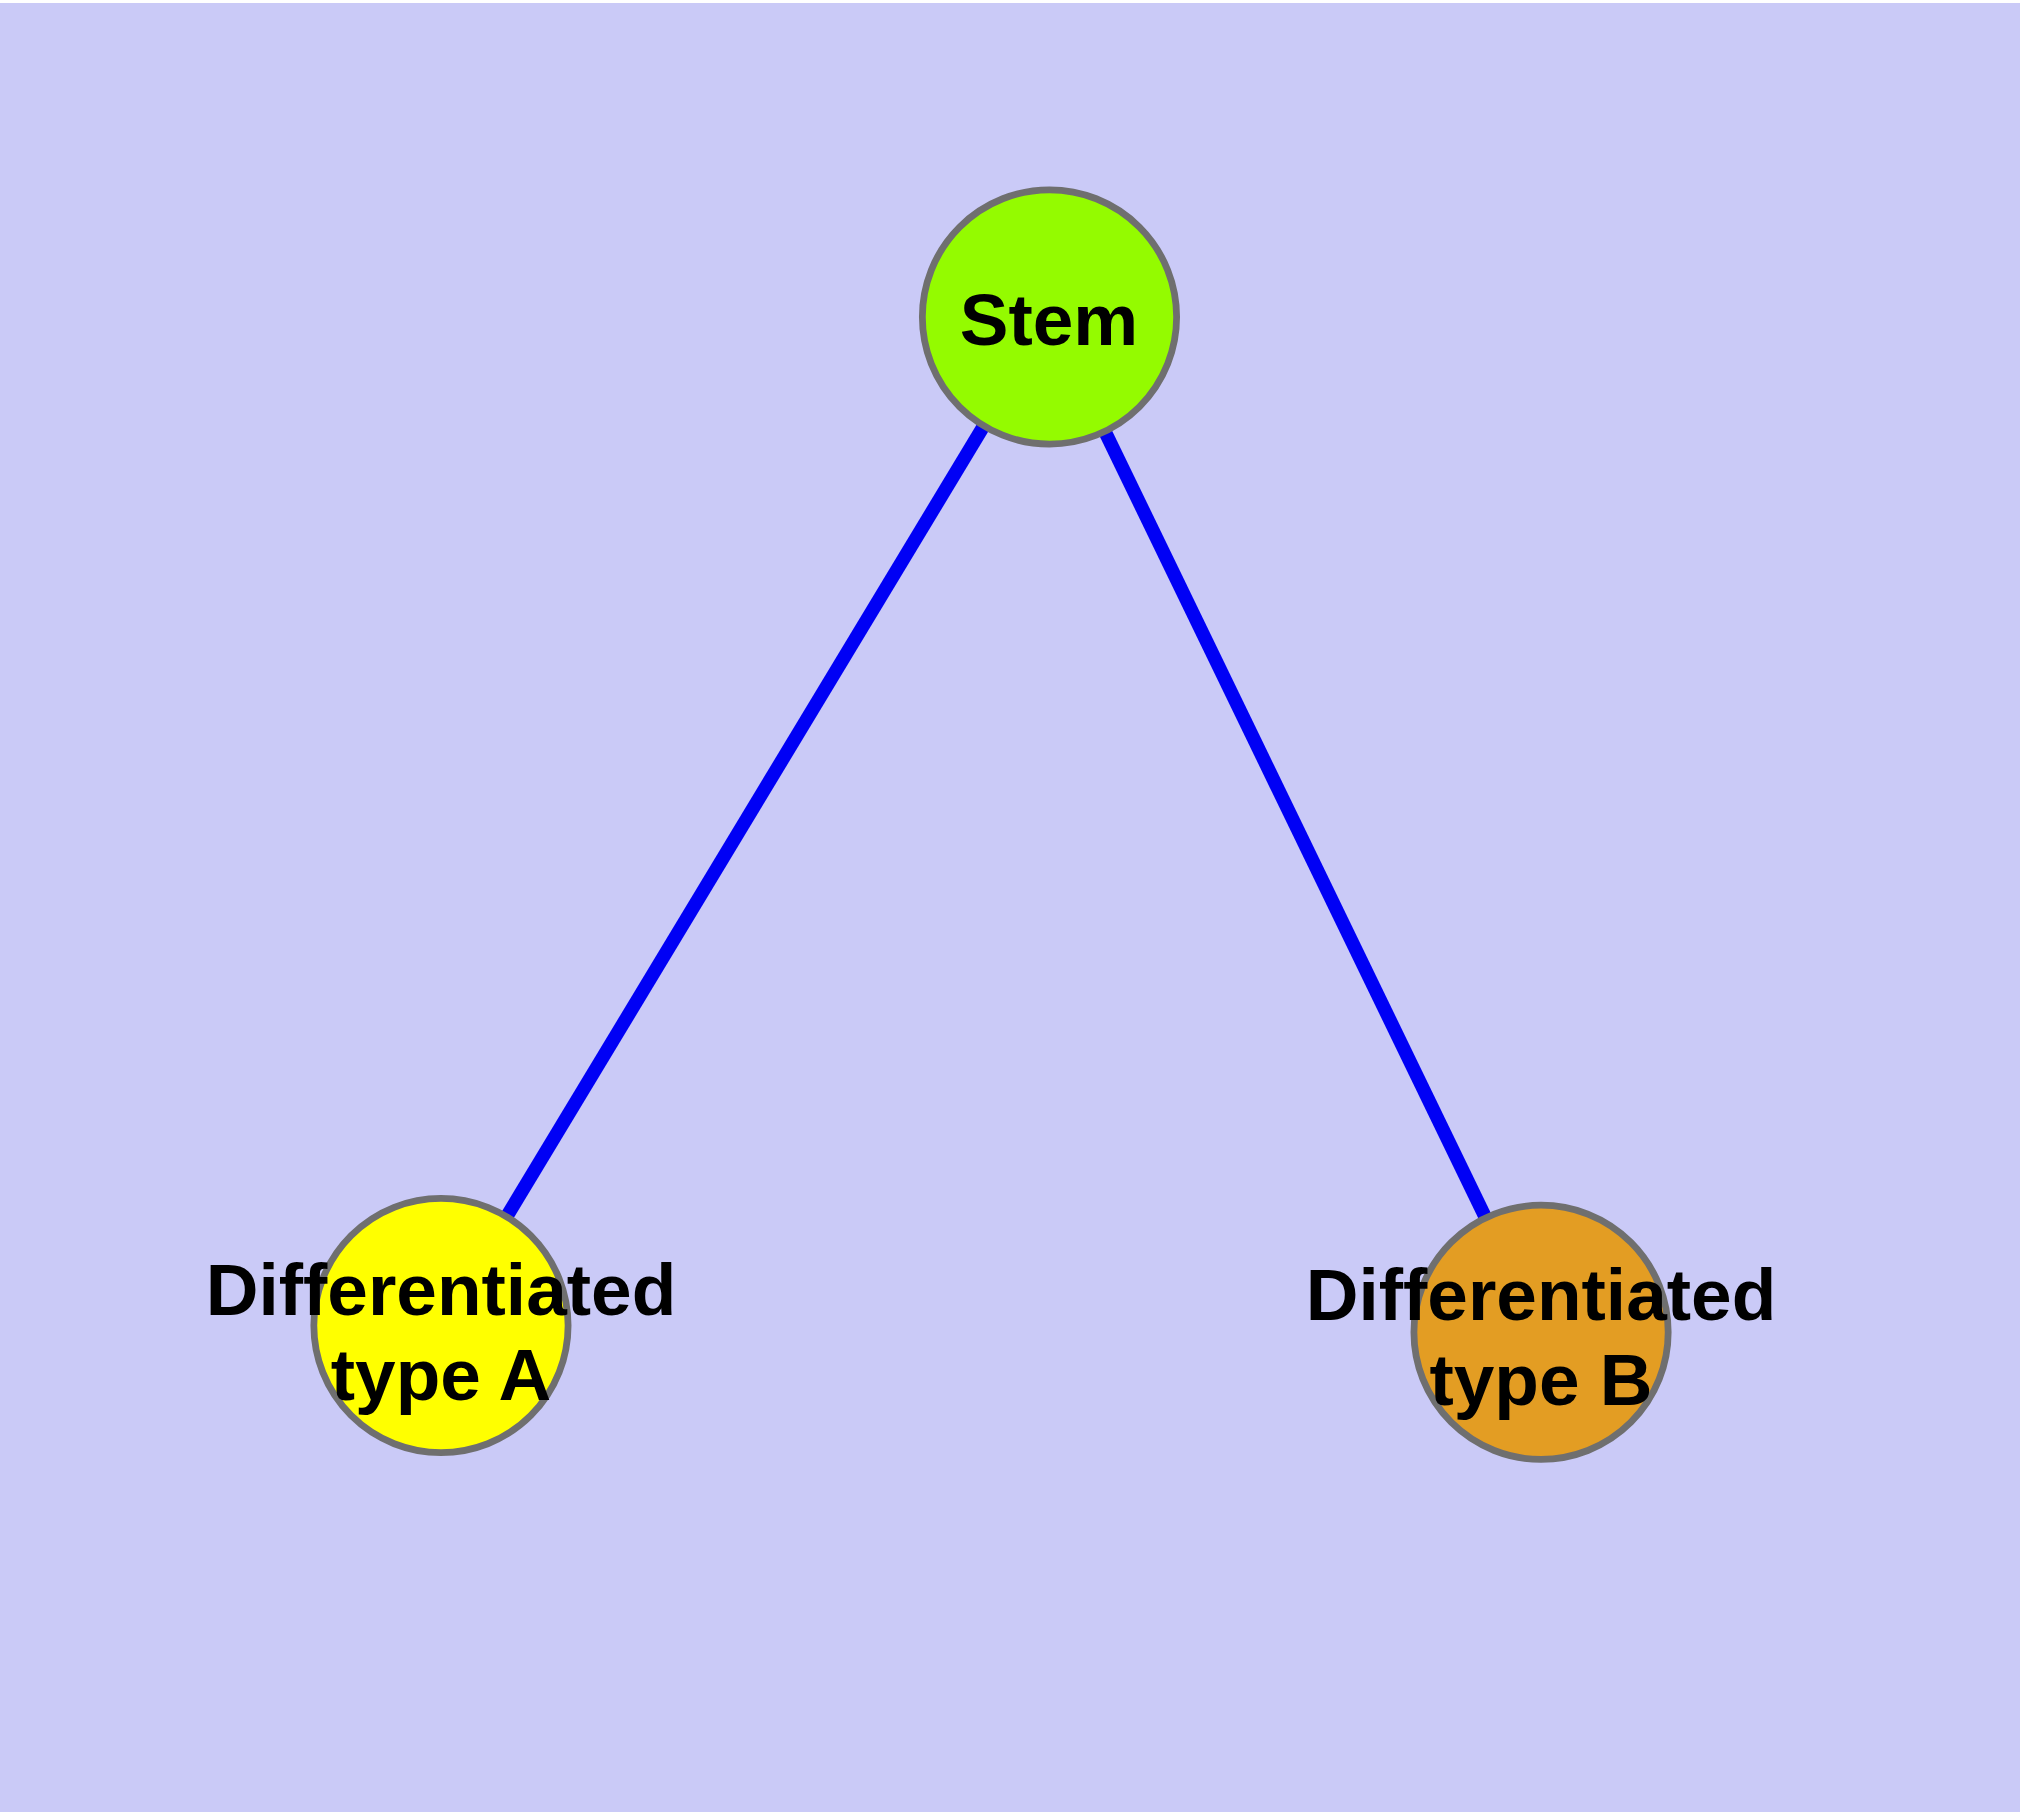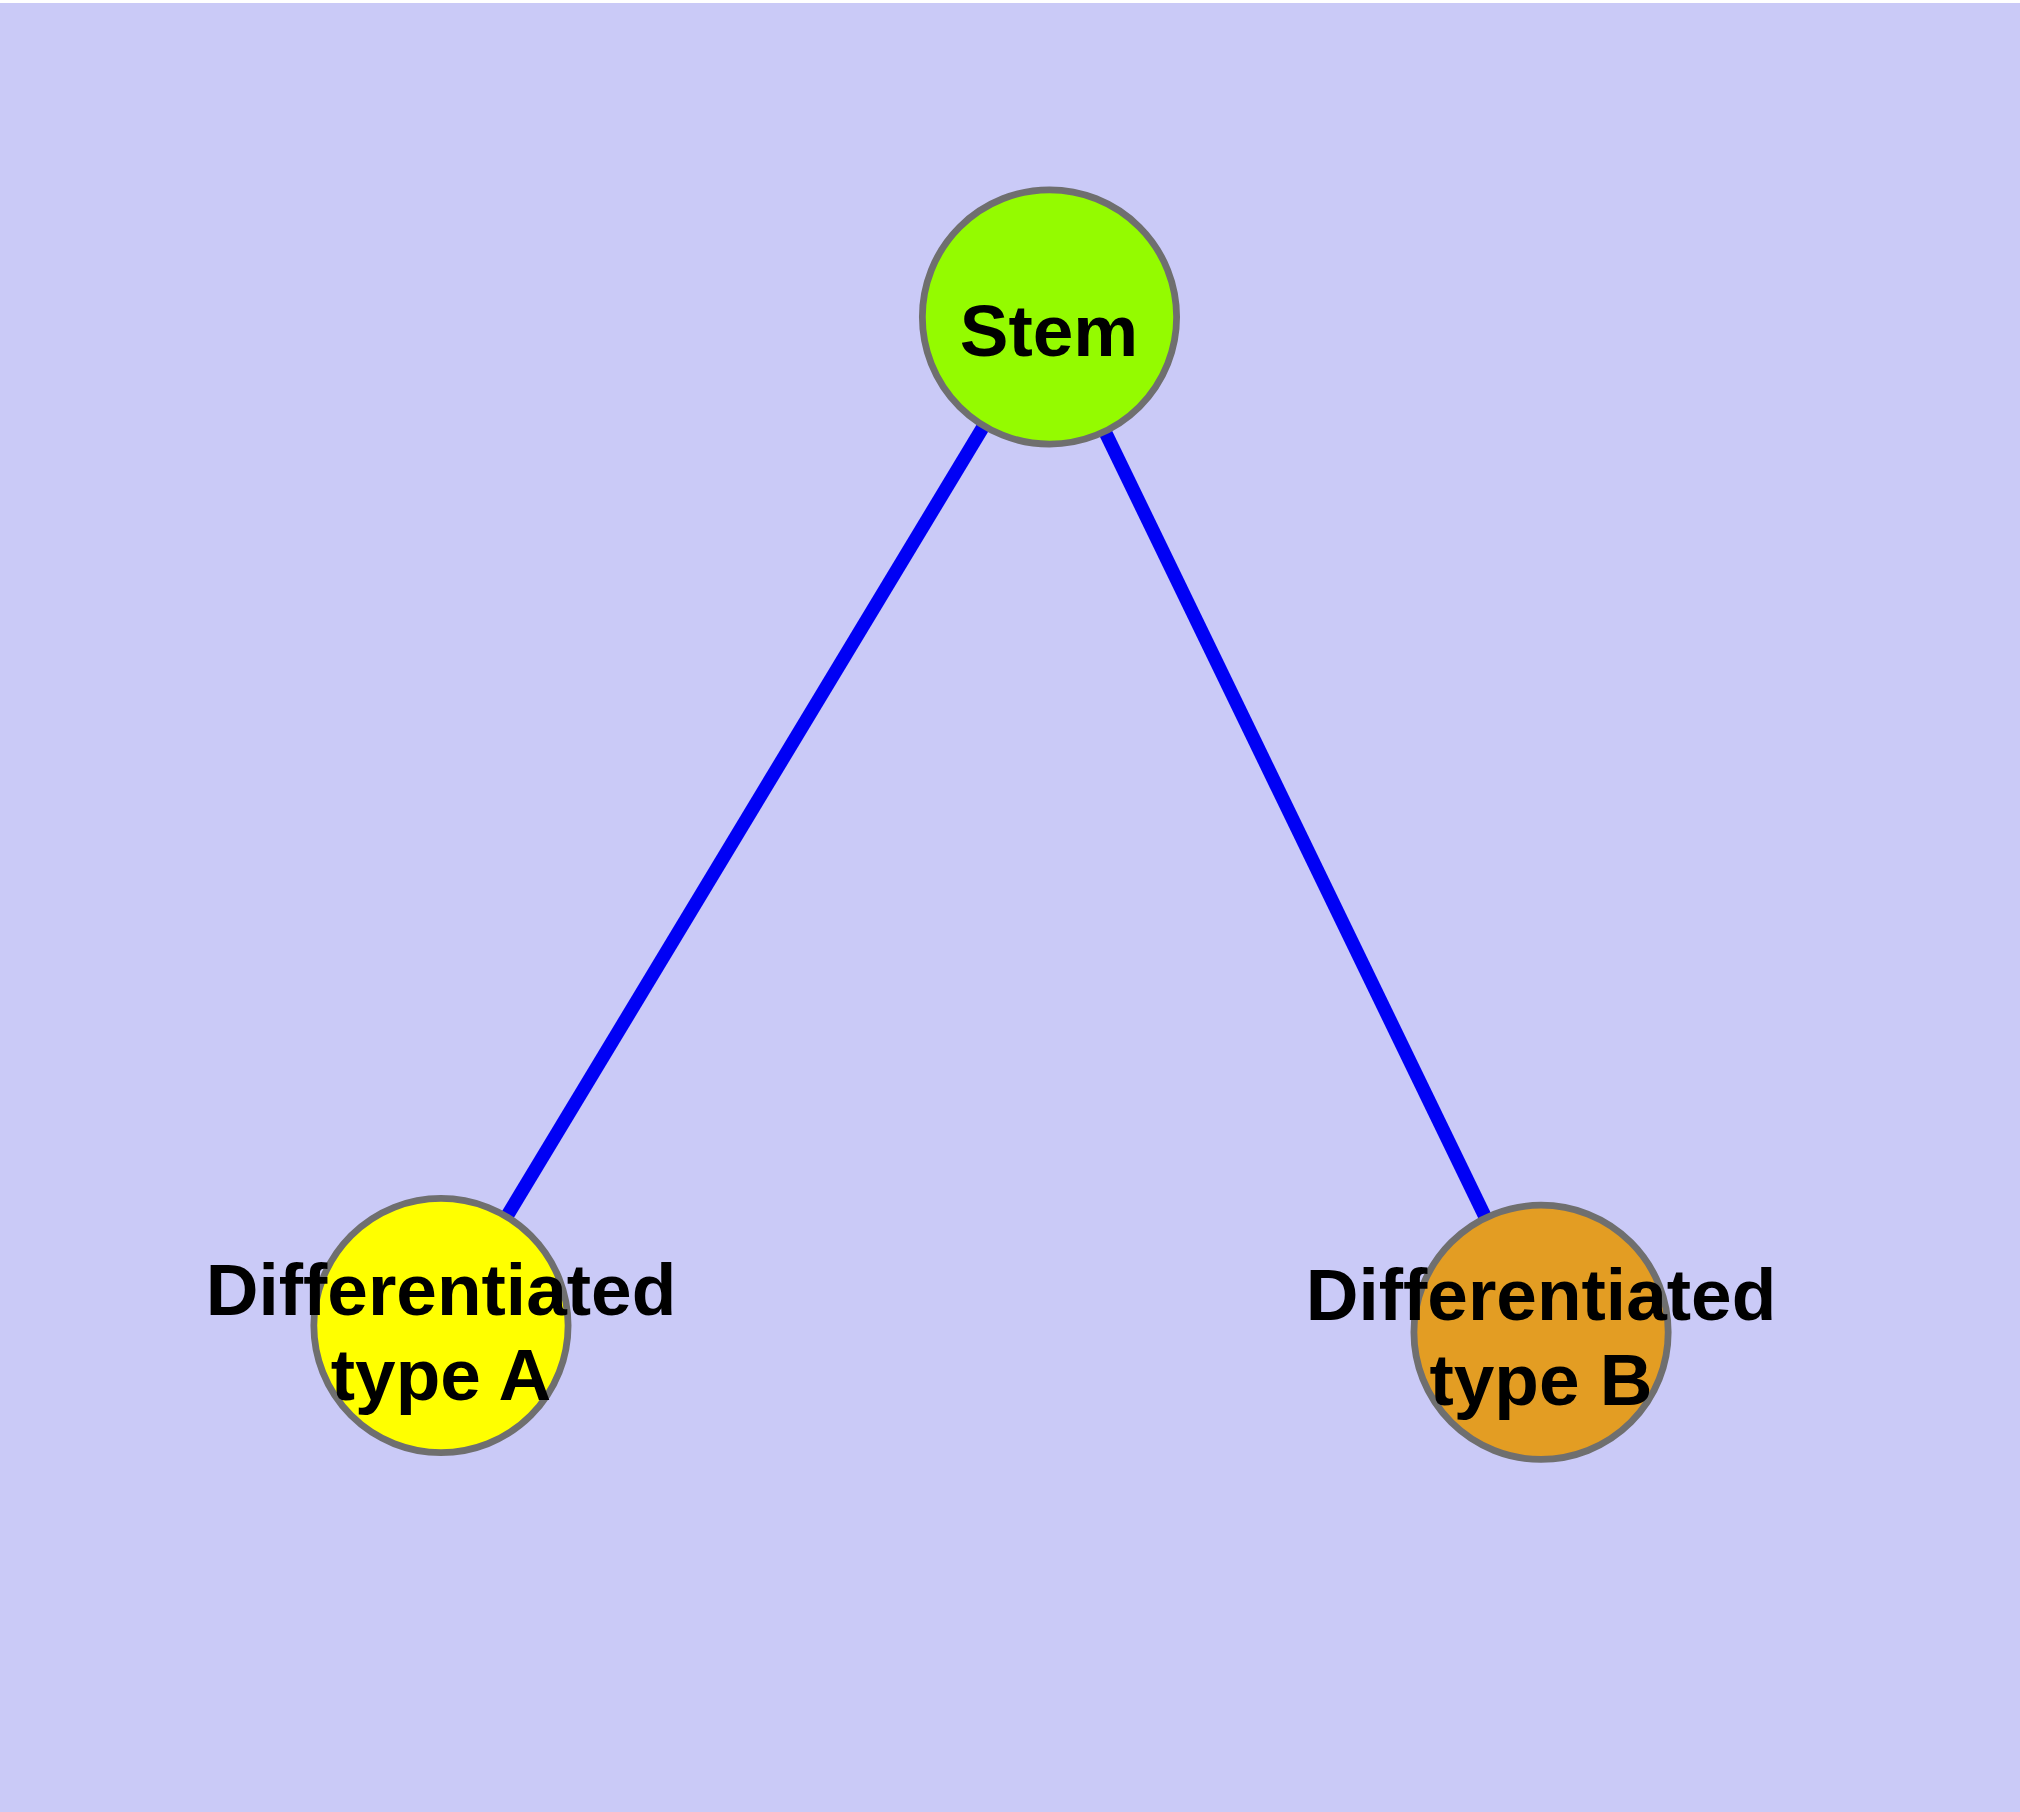--- a/index.html
+++ b/index.html
@@ -26,21 +26,21 @@
   .node-label {
     position: absolute;
     transform: translate(-50%, -50%);
     font-weight: bold;
     font-size: 73px;
     line-height: 1.17;
     text-align: center;
     white-space: pre-line;
     pointer-events: none;
   }
-  .label-stem   { left: 1049px; top: 320px; margin-top: 11px; }
+  .label-stem   { left: 1049px; top: 320px; }
   .label-type-a { left: 441px;  top: 1332px; }
   .label-type-b { left: 1541px; top: 1337px; }
 </style>
 </head>
 <body style="background-color: rgb(202, 202, 247);">
 
 <div class="top-strip" style="background-color: rgb(255, 255, 255);"></div>
 
 <svg class="graph-svg" width="2021" height="1812" viewBox="0 0 2384 2138" xmlns="http://www.w3.org/2000/svg">
 

